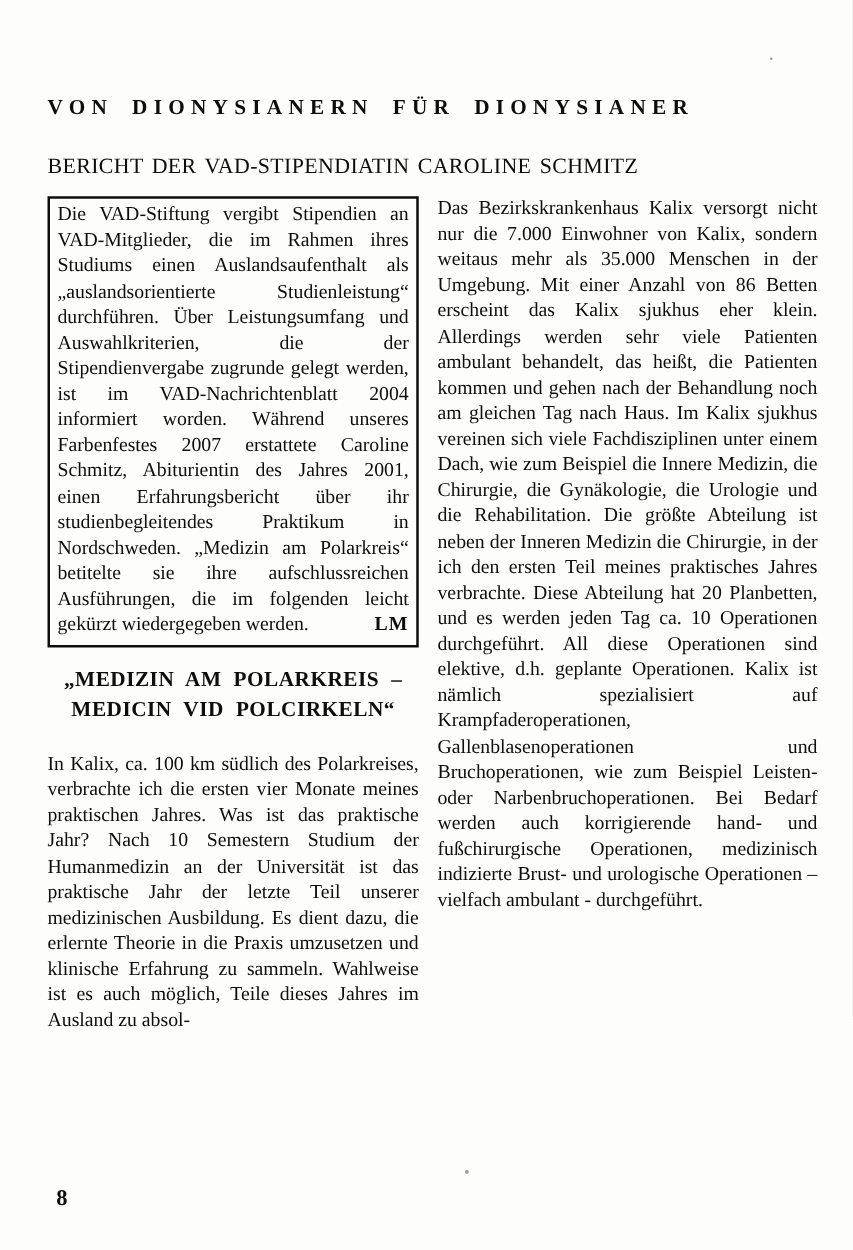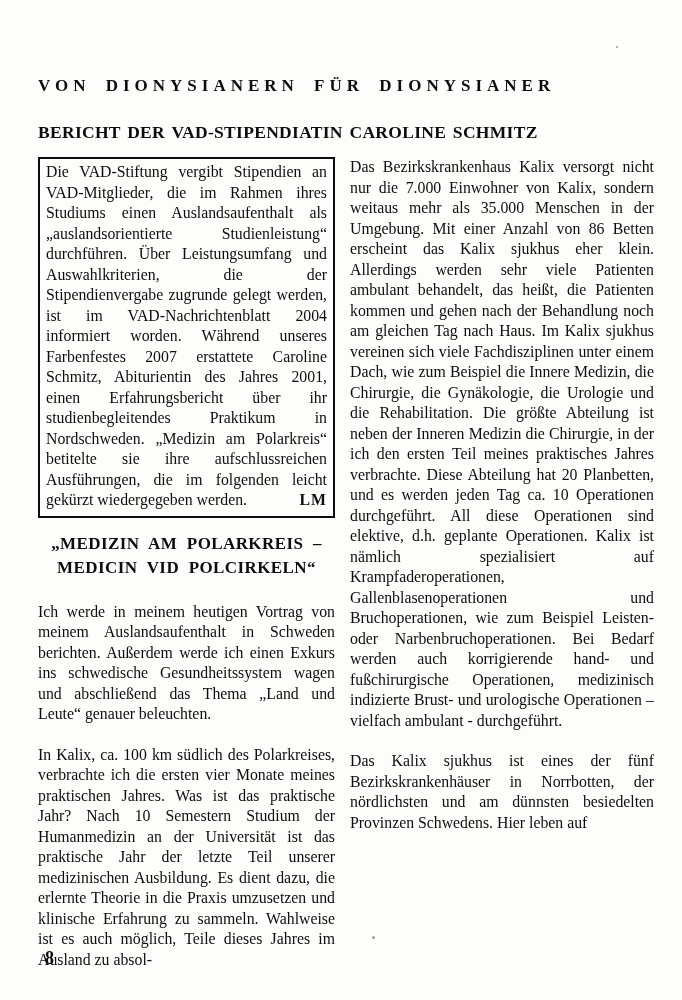--- a/index.html
+++ b/index.html
@@ -24,21 +24,21 @@
   .title {
     font-size: 17px;
     font-weight: bold;
     letter-spacing: 5px;
     word-spacing: 6px;
     margin: 0 0 26px 0;
     white-space: nowrap;
   }
   .subtitle {
     font-size: 17.5px;
-    font-weight: bold;
+    font-weight: normal;
     letter-spacing: 0.3px;
     word-spacing: 2px;
     margin: 16px 0 14px 0;
     white-space: nowrap;
   }
   .columns {
     display: flex;
     padding: 0 28px 0 38px;
     gap: 15px;
   }
@@ -97,30 +97,28 @@
 
   <div class="columns">
 
     <div class="col col-left">
       <div class="intro-box">
         <p><span>Die VAD-Stiftung vergibt Stipendien an VAD-Mitglieder, die im Rahmen ihres Studiums einen Auslandsaufenthalt als „auslandsorientierte Studienleistung“ durchführen. Über Leistungsumfang und Auswahlkriterien, die der Stipendienvergabe zugrunde gelegt werden, ist im VAD-Nachrichtenblatt 2004 informiert worden. Während unseres Farbenfestes 2007 erstattete Caroline Schmitz, Abiturientin des Jahres 2001, einen Erfahrungsbericht über ihr studienbegleitendes Praktikum in Nordschweden. „Medizin am Polarkreis“ betitelte sie ihre aufschlussreichen Ausführungen, die im folgenden leicht gekürzt wiedergegeben werden.</span><span class="signature">LM</span></p>
       </div>
 
       <div class="article-heading">„MEDIZIN AM POLARKREIS – MEDICIN VID POLCIRKELN“</div>
 
-      <p>Ich werde in  meinem heutigen Vortrag von meinem Auslandsaufenthalt in Schweden berichten. Außerdem werde ich einen Exkurs ins schwedische Gesundheitssystem wagen und abschließend das Thema „Land und Leute“ genauer beleuchten.</p>
 
       <p>In Kalix, ca. 100 km südlich des Polarkreises, verbrachte ich die ersten vier Monate meines praktischen Jahres. Was ist das praktische Jahr? Nach 10 Semestern Studium der Humanmedizin an der Universität ist das praktische Jahr der letzte Teil unserer medizinischen Ausbildung. Es dient dazu, die erlernte Theorie in die Praxis umzusetzen und klinische Erfahrung zu sammeln. Wahlweise ist es auch möglich, Teile dieses Jahres im Ausland zu absol-</p>
     </div>
 
     <div class="col col-right">
 
       <p>Das Bezirkskrankenhaus Kalix versorgt nicht nur die 7.000 Einwohner von Kalix, sondern weitaus mehr als 35.000 Menschen in der Umgebung. Mit einer Anzahl von 86 Betten erscheint das Kalix sjukhus eher klein. Allerdings werden sehr viele Patienten ambulant behandelt, das heißt, die Patienten kommen und gehen nach der Behandlung noch am gleichen Tag nach Haus. Im Kalix sjukhus vereinen sich viele Fachdisziplinen unter einem Dach, wie zum Beispiel die Innere Medizin, die Chirurgie, die Gynäkologie, die Urologie und die Rehabilitation. Die größte Abteilung ist neben der Inneren Medizin die Chirurgie, in der ich den ersten Teil meines praktisches Jahres verbrachte. Diese Abteilung hat 20 Planbetten, und es werden jeden Tag ca. 10 Operationen durchgeführt. All diese Operationen sind elektive, d.h. geplante Operationen. Kalix ist nämlich spezialisiert auf  Krampfaderoperationen, Gallenblasenoperationen und Bruchoperationen, wie zum Beispiel Leisten- oder Narbenbruchoperationen. Bei Bedarf werden auch korrigierende hand- und fußchirurgische Operationen, medizinisch indizierte Brust- und urologische Operationen – vielfach ambulant -  durchgeführt.</p>
 
-      <p>Das Kalix sjukhus ist eines der fünf Bezirkskrankenhäuser in Norrbotten, der nördlichsten und am dünnsten besiedelten Provinzen Schwedens. Hier leben auf</p>
     </div>
 
   </div>
 
   <div class="page-number">8</div>
 
   <div class="speck" style="left:372px; top:936px; width:3px; height:3px;"></div>
   <div class="speck" style="left:616px; top:46px; width:2px; height:2px;"></div>
 
 </div>

